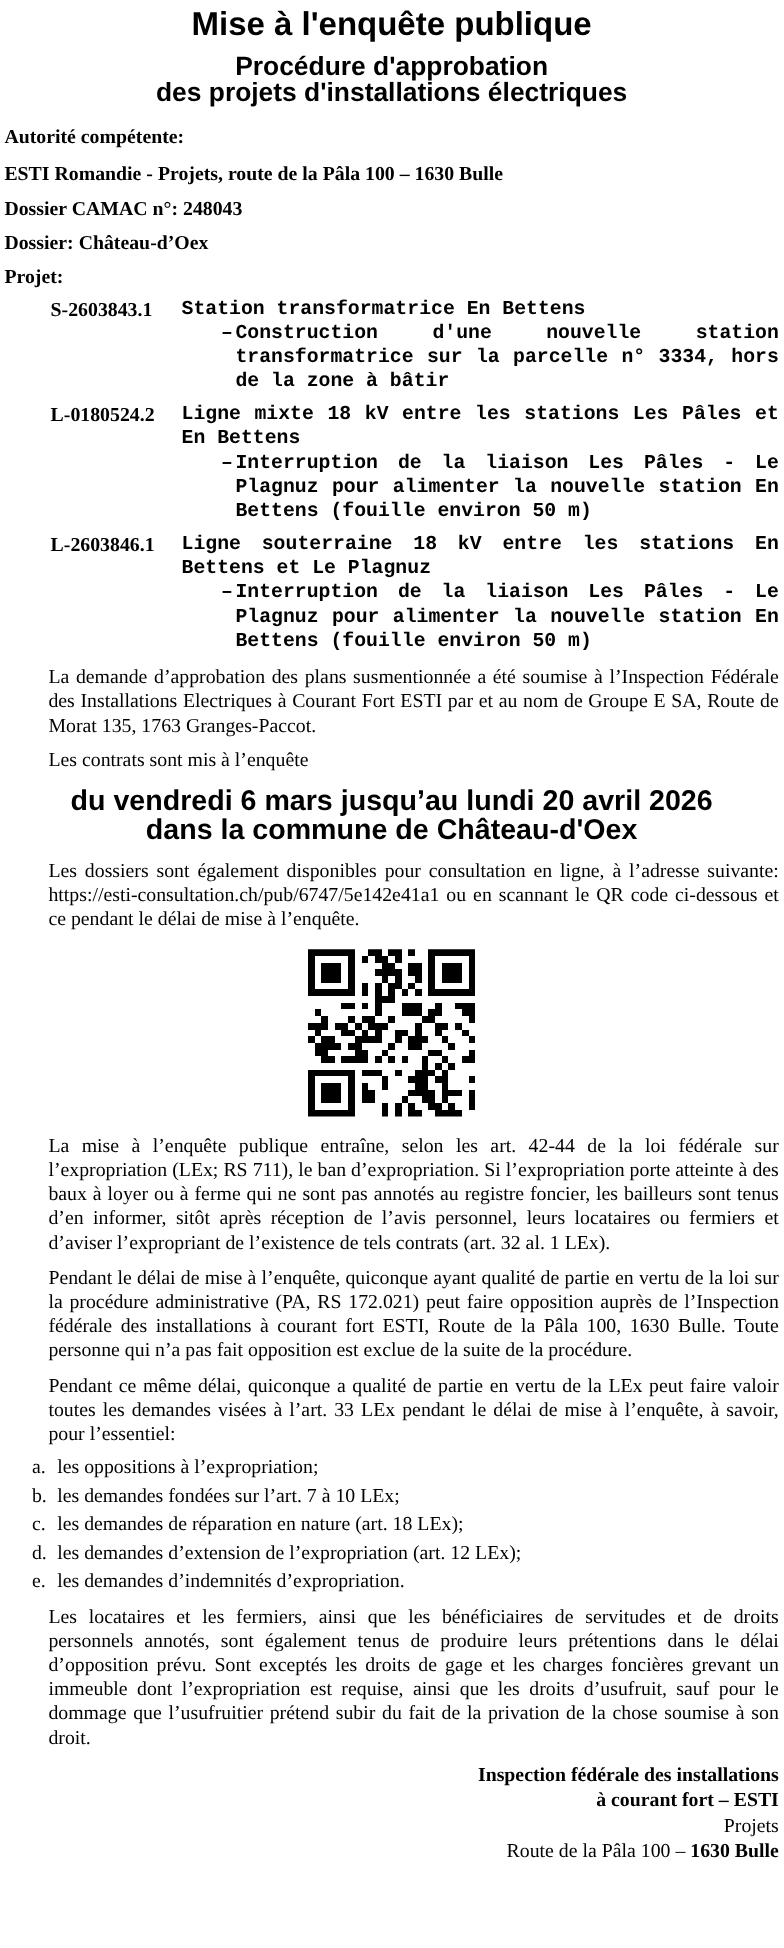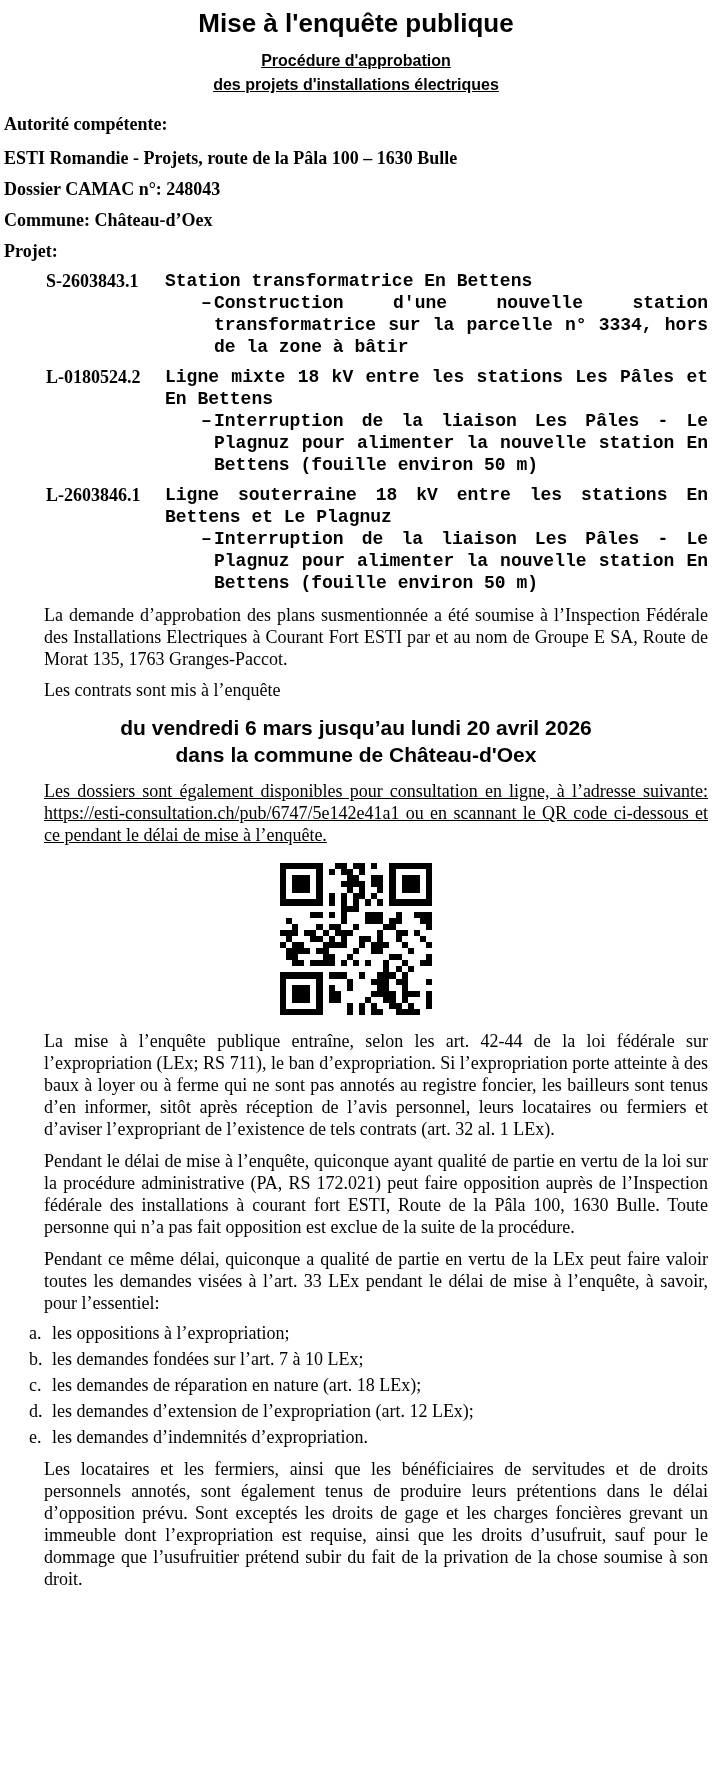--- a/index.html
+++ b/index.html
@@ -7,42 +7,42 @@
     width:713px;height:1771px;overflow:hidden;
     background:#ffffff;color:#000000;
     font-family:"Liberation Serif",serif;
     font-size:18px;line-height:22px;
     -webkit-font-smoothing:antialiased;
   }
   .page{padding:2px 5px 0 4px;}
 
   .title{
     font-family:"Liberation Sans",sans-serif;font-weight:bold;
-    font-size:26px;line-height:34px;text-align:center;margin-top:4px;
+    font-size:30px;line-height:34px;text-align:center;margin-top:4px;
   }
   .subtitle{
     font-family:"Liberation Sans",sans-serif;font-weight:bold;
-    font-size:16px;line-height:24px;text-align:center;margin-top:9px;text-decoration:underline;
+    font-size:24px;line-height:24px;text-align:center;margin-top:9px;
   }
 
   .meta-line{font-weight:bold;margin-top:9px;}
   .meta-line.tight{margin-top:12px;}
 
   .project{display:flex;font-weight:bold;margin-top:8px;}
   .project-id{width:119px;flex:none;margin-left:42px;}
   .project-body{flex:1;text-align:justify;font-family:Liberation Mono, monospace;}
   .project-bullet{display:flex;margin-left:36px;}
   .bullet-dash{width:13px;flex:none;}
   .bullet-text{flex:1;text-align:justify;}
 
   .para{text-align:justify;margin-top:10px;margin-left:40px;}
 
   .date-heading{
     font-family:"Liberation Sans",sans-serif;font-weight:bold;
-    font-size:21px;line-height:27px;text-align:center;margin-top:13px;
+    font-size:26px;line-height:27px;text-align:center;margin-top:13px;
   }
 
   .qr-wrap{text-align:center;margin-top:17px;}
   .qr-wrap svg{display:inline-block;}
 
   .para-after-qr{margin-top:20px;}
 
   .list{margin-top:8px;}
   .list-item{display:flex;padding-left:25px;margin-top:4px;}
   .list-marker{width:23px;flex:none;}
@@ -59,21 +59,21 @@
   <div class="title">Mise à l'enquête publique</div>
 
   <div class="subtitle">
     <div>Procédure d'approbation</div>
     <div>des projets d'installations électriques</div>
   </div>
 
   <div class="meta-line" style="margin-top:16px;">Autorité compétente:</div>
   <div class="meta-line tight">ESTI Romandie - Projets, route de la Pâla 100 – 1630 Bulle</div>
   <div class="meta-line">Dossier CAMAC n°: 248043</div>
-  <div class="meta-line">Commune: Château-d’Oex</div>
+  <div class="meta-line">Dossier: Château-d’Oex</div>
   <div class="meta-line">Projet:</div>
 
   <div class="project">
     <div class="project-id">S-2603843.1</div>
     <div class="project-body">
       <div>Station transformatrice En Bettens</div>
       <div class="project-bullet">
         <span class="bullet-dash">–</span>
         <span class="bullet-text">Construction d'une nouvelle station transformatrice sur la parcelle n° 3334, hors de la zone à bâtir</span>
       </div>
@@ -104,21 +104,21 @@
 
   <div class="para">La demande d’approbation des plans susmentionnée a été soumise à l’Inspection Fédérale des Installations Electriques à Courant Fort ESTI par et au nom de Groupe E SA, Route de Morat 135, 1763 Granges-Paccot.</div>
 
   <div class="para" style="margin-top:9px;text-align:left;">Les contrats sont mis à l’enquête</div>
 
   <div class="date-heading">
     <div>du vendredi 6 mars jusqu’au lundi 20 avril 2026</div>
     <div>dans la commune de Château-d'Oex</div>
   </div>
 
-  <div class="para" style="margin-top:12px;text-decoration:underline;">Les dossiers sont également disponibles pour consultation en ligne, à l’adresse suivante: https://esti-consultation.ch/pub/6747/5e142e41a1 ou en scannant le QR code ci-dessous et ce pendant le délai de mise à l’enquête.</div>
+  <div class="para" style="margin-top:12px;">Les dossiers sont également disponibles pour consultation en ligne, à l’adresse suivante: https://esti-consultation.ch/pub/6747/5e142e41a1 ou en scannant le QR code ci-dessous et ce pendant le délai de mise à l’enquête.</div>
 
   <div class="qr-wrap">
     <svg id="qr" width="152" height="152" viewBox="0 0 150 150" fill="#000000" shape-rendering="crispEdges">
         <rect x="0" y="0" width="42" height="42"></rect>
         <rect fill="#ffffff" x="6" y="6" width="30" height="30"></rect>
         <rect x="12" y="12" width="18" height="18"></rect>
         <rect x="108" y="0" width="42" height="42"></rect>
         <rect fill="#ffffff" x="114" y="6" width="30" height="30"></rect>
         <rect x="120" y="12" width="18" height="18"></rect>
         <rect x="0" y="108" width="42" height="42"></rect>
@@ -337,14 +337,20 @@
       <span class="list-text">les demandes d’extension de l’expropriation (art. 12 LEx);</span>
     </div>
     <div class="list-item">
       <span class="list-marker">e.</span>
       <span class="list-text">les demandes d’indemnités d’expropriation.</span>
     </div>
   </div>
 
   <div class="para">Les locataires et les fermiers, ainsi que les bénéficiaires de servitudes et de droits personnels annotés, sont également tenus de produire leurs prétentions dans le délai d’opposition prévu. Sont exceptés les droits de gage et les charges foncières grevant un immeuble dont l’expropriation est requise, ainsi que les droits d’usufruit, sauf pour le dommage que l’usufruitier prétend subir du fait de la privation de la chose soumise à son droit.</div>
 
+  <div class="signature">
+    <div class="sig-bold">Inspection fédérale des installations</div>
+    <div class="sig-bold">à courant fort – ESTI</div>
+    <div>Projets</div>
+    <div><span>Route de la Pâla 100 – </span><span class="sig-bold">1630 Bulle</span></div>
+  </div>
 
 </div>
 
 </body></html>

